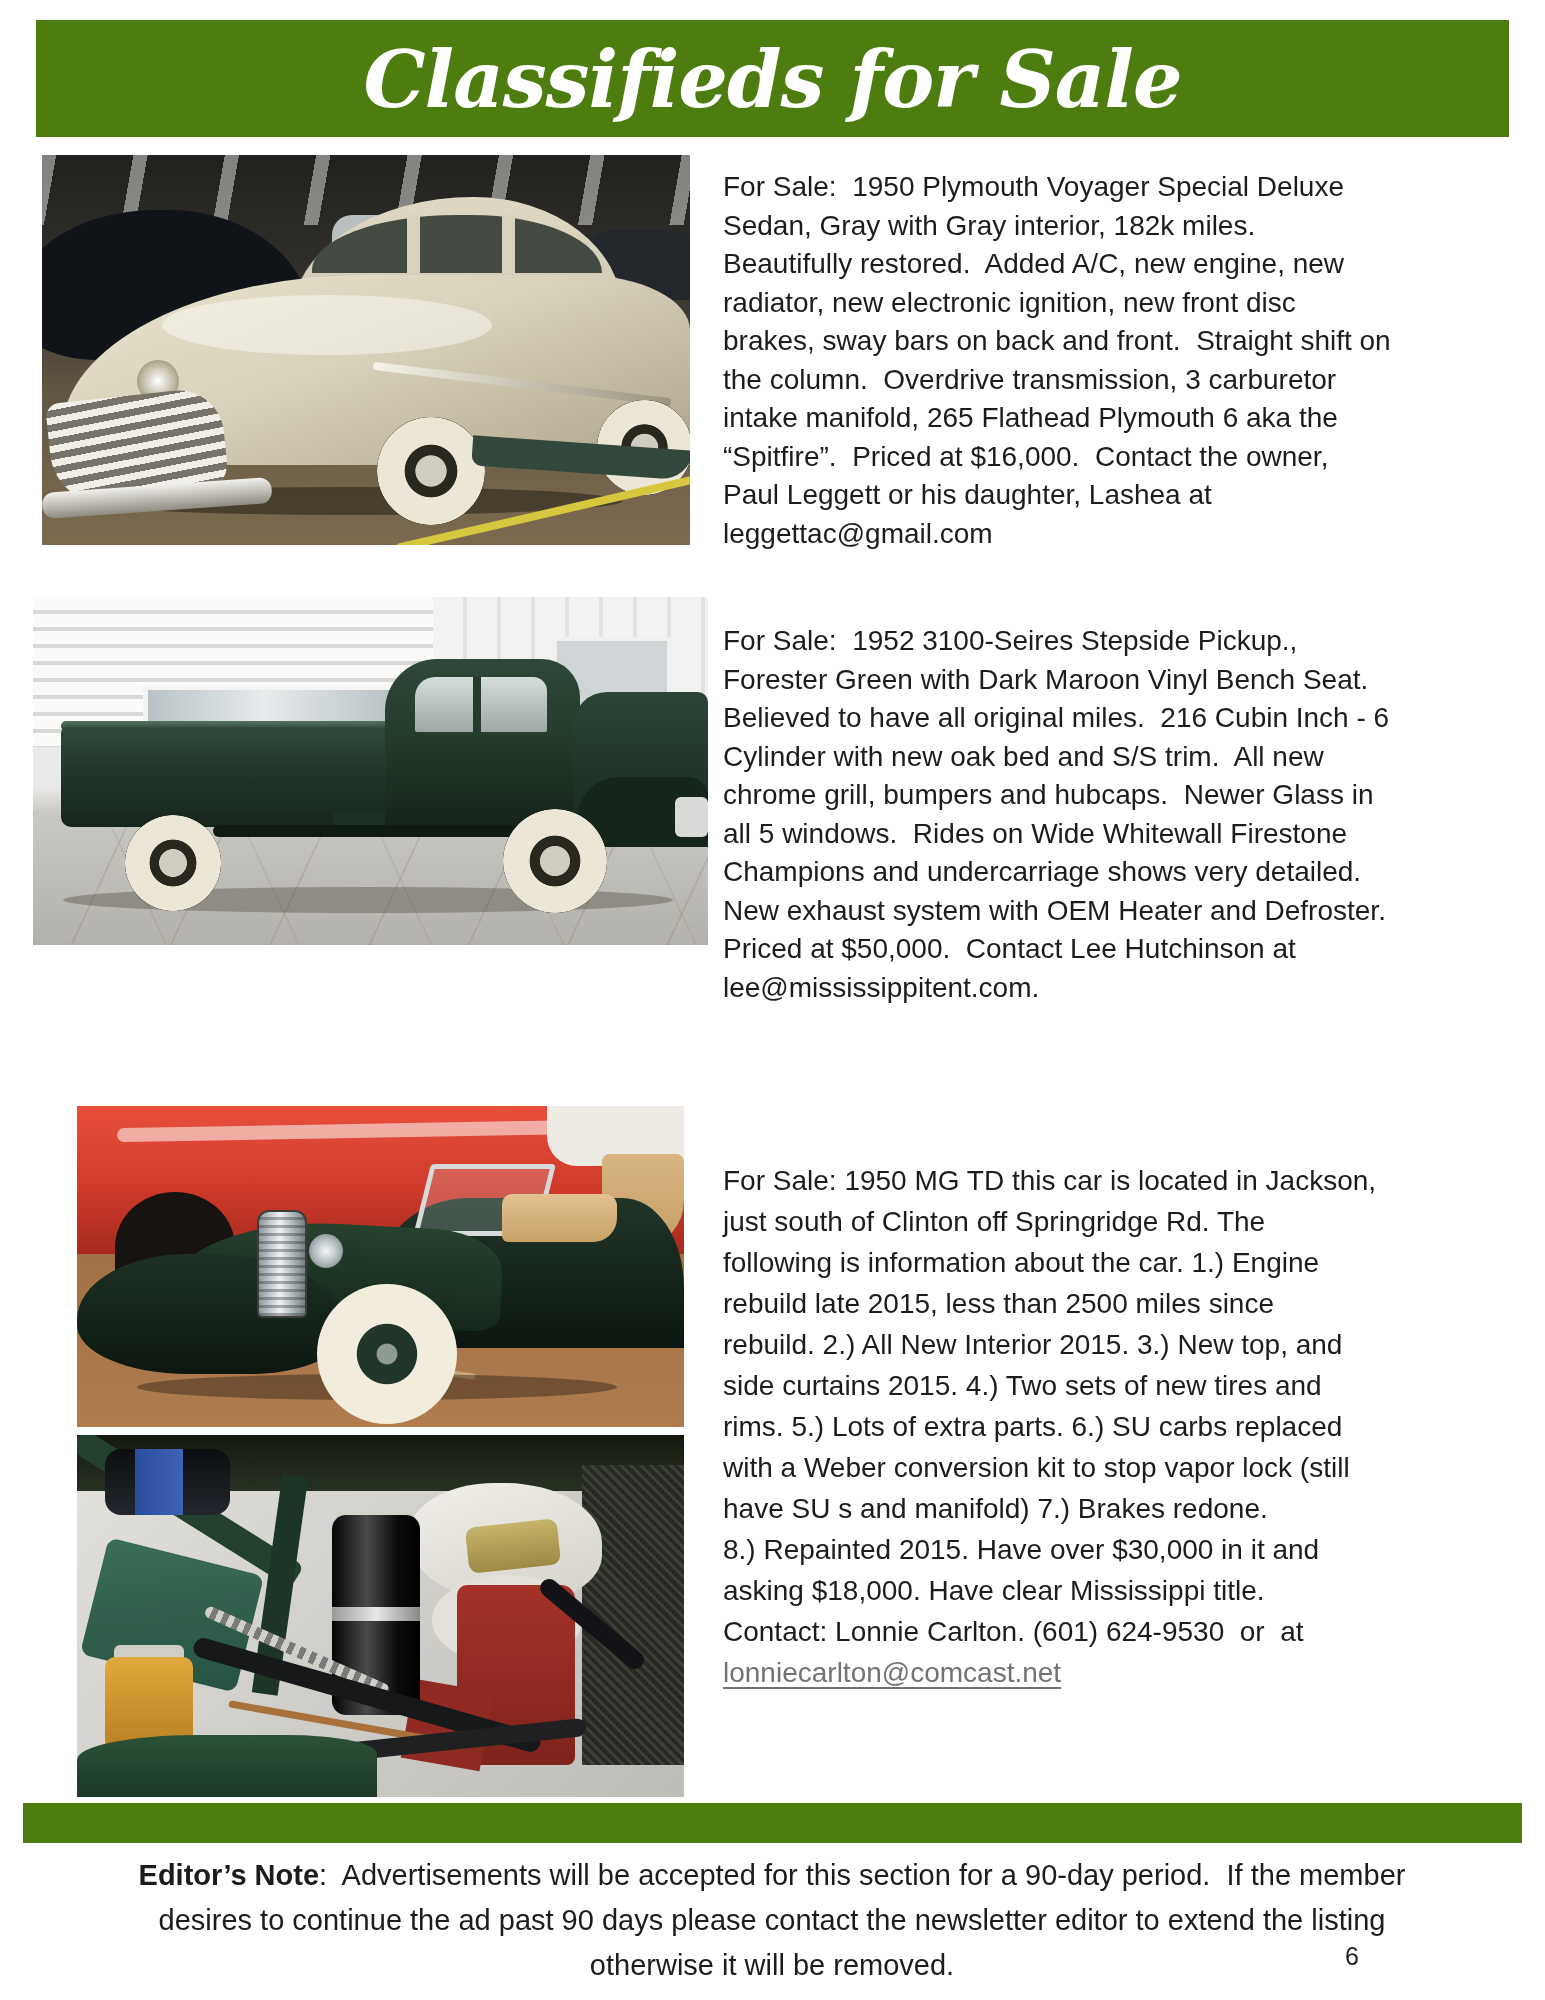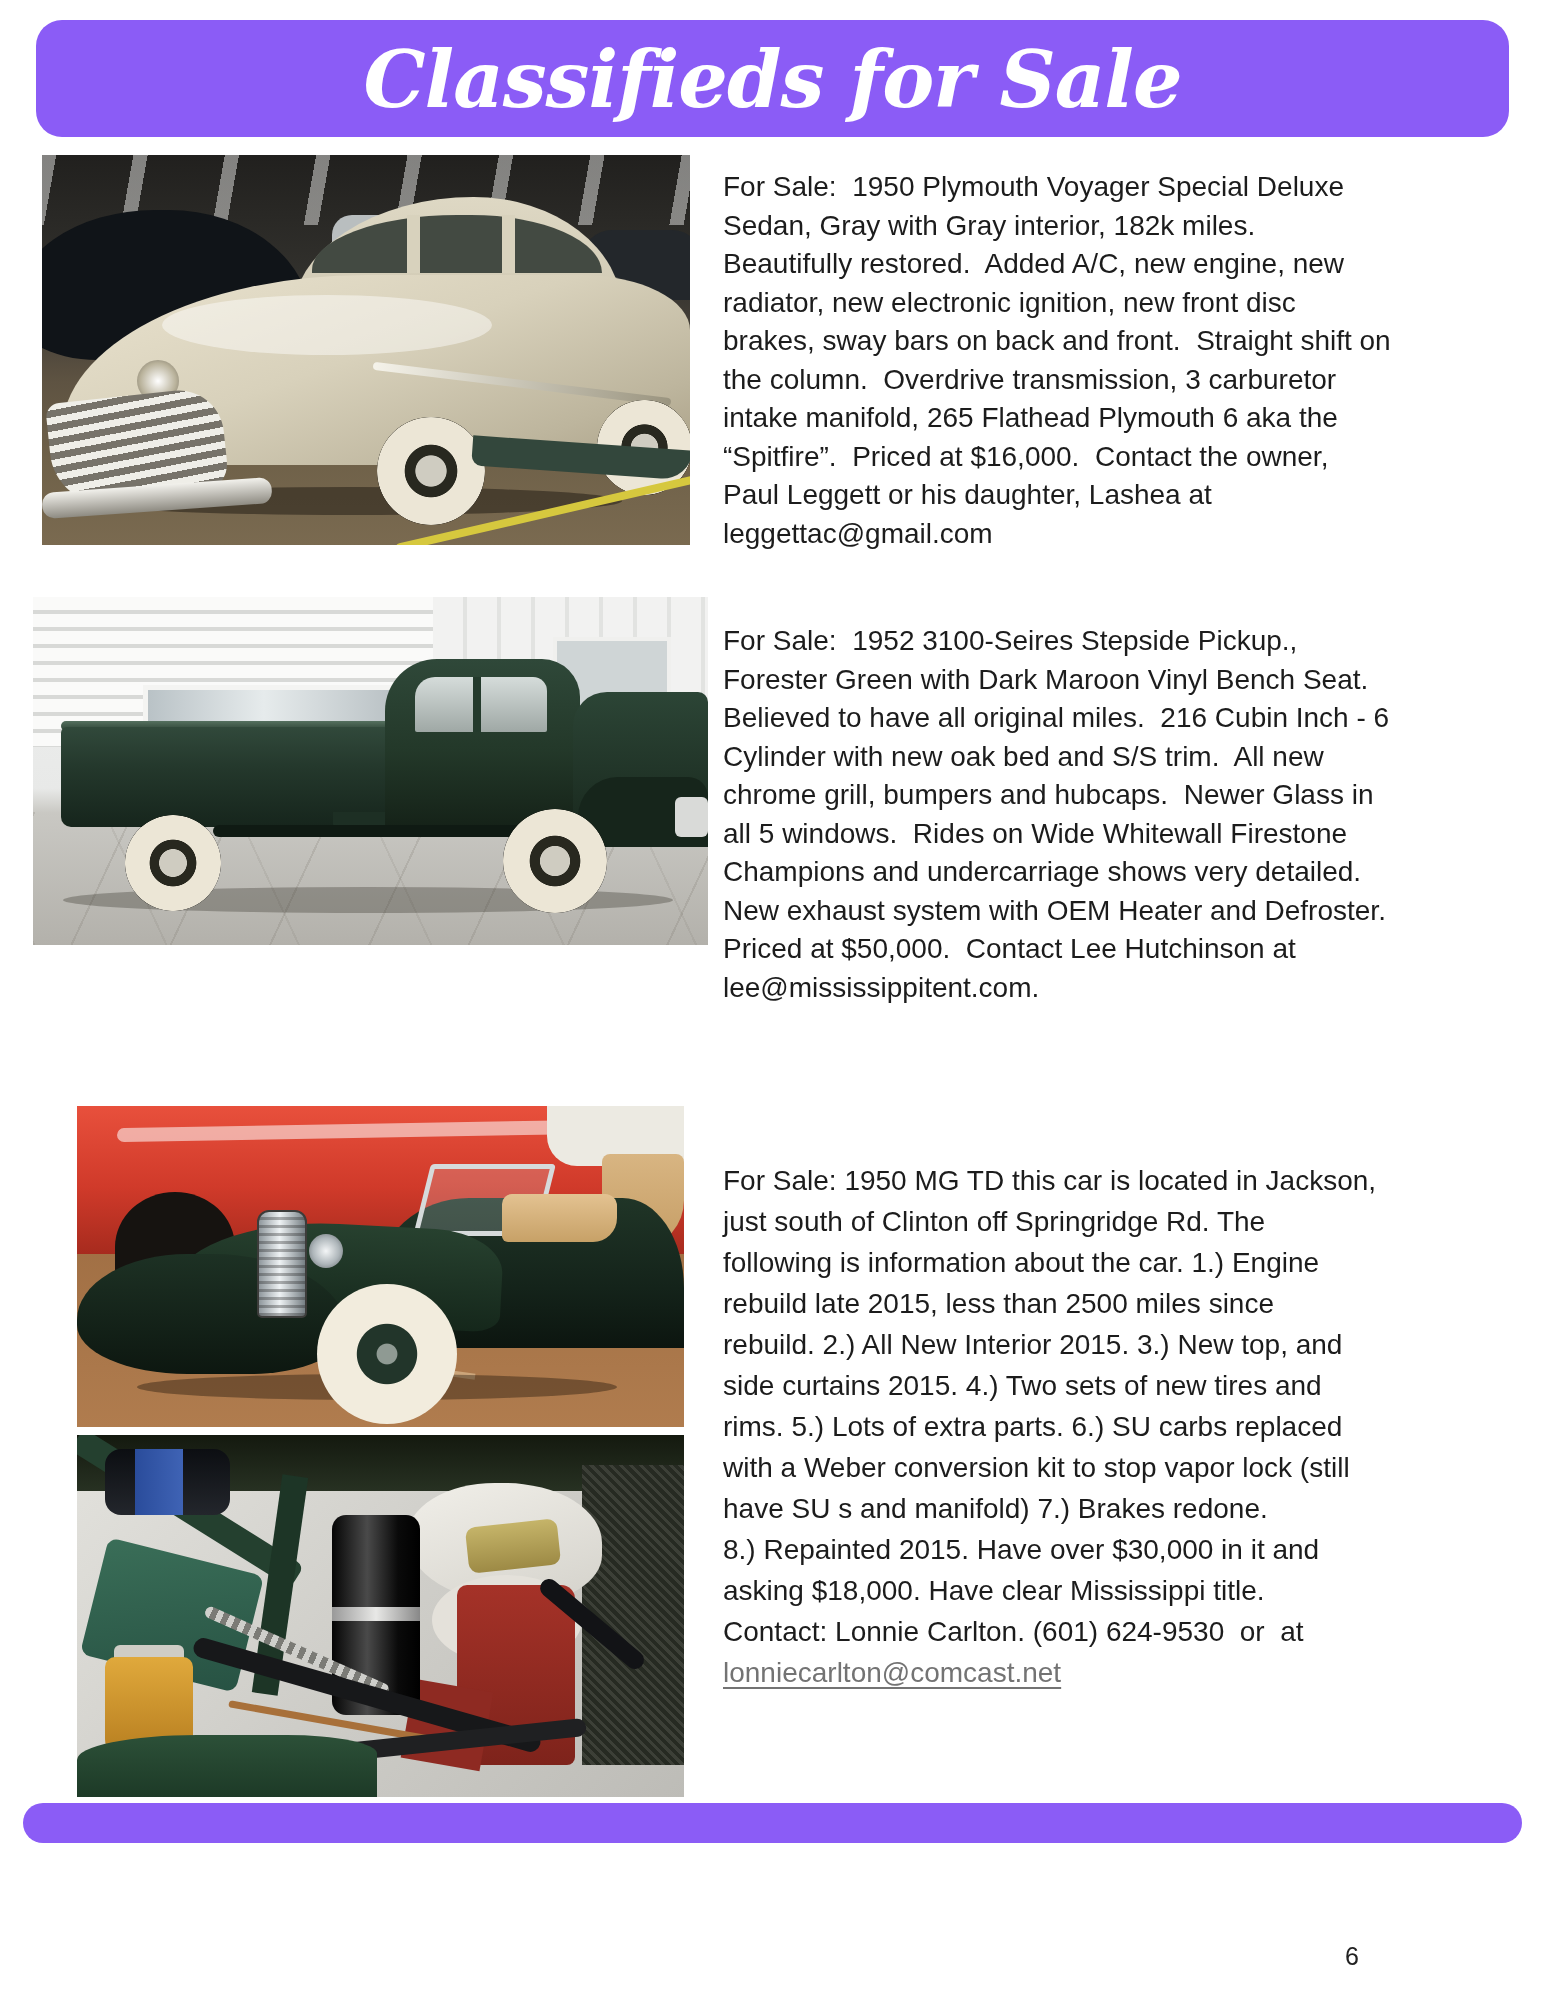--- a/index.html
+++ b/index.html
@@ -1,21 +1,21 @@
 <!DOCTYPE html>
 <html><head>
 <meta charset="utf-8">
 <style>
   html,body{margin:0;padding:0;background:#ffffff;}
   #page{position:relative;width:1545px;height:2000px;background:#ffffff;overflow:hidden;
         font-family:"Liberation Sans",sans-serif;color:#1c1c1c;}
   .abs{position:absolute;}
 
   
-  .bar{background:#8b5cf6;border-radius:26px;}
+  .bar{background:#4d7c0f;}
   #header-bar{left:36px;top:20px;width:1473px;height:117px;}
   #header-title{left:0;top:8px;width:1473px;height:109px;line-height:104px;text-align:center;
     color:#ffffff;font-family:"DejaVu Serif","Liberation Serif",serif;
     font-style:italic;font-weight:bold;font-size:78px;letter-spacing:-1px;}
   #footer-bar{left:23px;top:1803px;width:1499px;height:40px;}
 
   
   .desc{white-space:pre-wrap;font-size:28px;line-height:38.5px;color:#1c1c1c;}
   #text-1{left:723px;top:168px;width:792px;}
   #text-2{left:723px;top:622px;width:792px;}
@@ -313,15 +313,18 @@
 side curtains 2015. 4.) Two sets of new tires and
 rims. 5.) Lots of extra parts. 6.) SU carbs replaced
 with a Weber conversion kit to stop vapor lock (still
 have SU s and manifold) 7.) Brakes redone.
 8.) Repainted 2015. Have over $30,000 in it and
 asking $18,000. Have clear Mississippi title.
 Contact: Lonnie Carlton. (601) 624-9530  or  at
 </span><span class="email-link">lonniecarlton@comcast.net</span></div>
 
   <div class="abs bar" id="footer-bar"></div>
+  <div class="abs" id="editor-note"><b>Editor’s Note</b><span>:  Advertisements will be accepted for this section for a 90-day period.  If the member
+desires to continue the ad past 90 days please contact the newsletter editor to extend the listing
+otherwise it will be removed.</span></div>
   <div class="abs" id="page-number">6</div>
 
 </div>
 
 </body></html>

